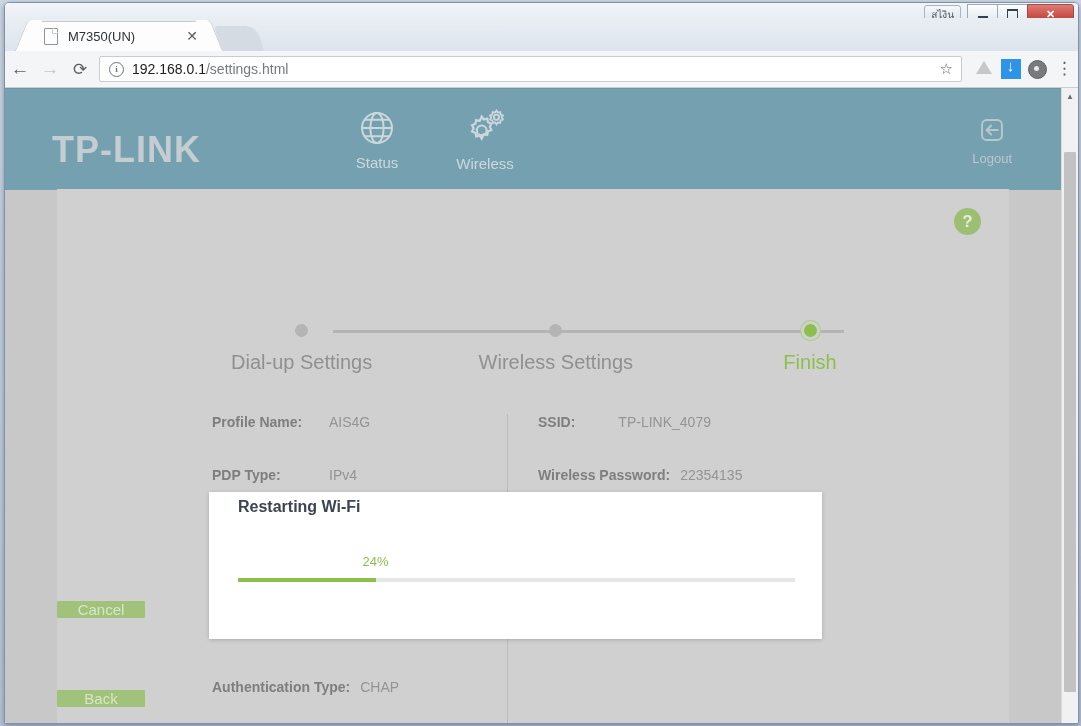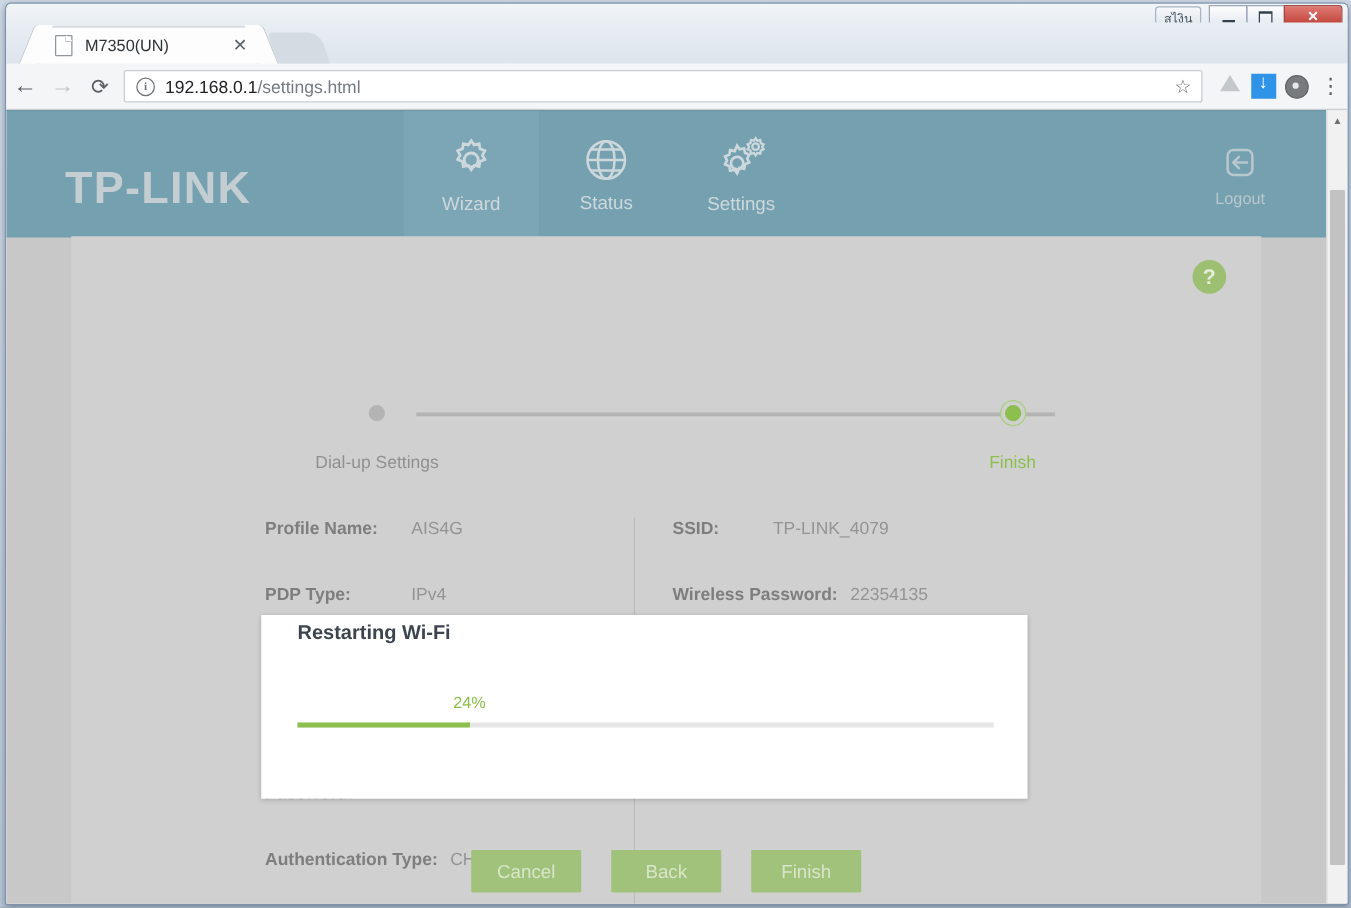--- a/index.html
+++ b/index.html
@@ -217,21 +217,21 @@
   .step {
     position:absolute; top:0; width:170px; margin-left:-85px; text-align:center;
   }
   .step .dot {
     width:13px;height:13px;border-radius:50%;background:#b4b4b4;
     margin:5px auto 0;
   }
   .step.active .dot {
     background:#8cbf4d; box-shadow:0 0 0 3px #d0d0d0, 0 0 0 4px #a9cf7e;
   }
-  .step .slbl { margin-top:24px; font-size:14px; color:#909090; }
+  .step .slbl { margin-top:14px; font-size:20px; color:#909090; }
   .step.active .slbl { color:#8cbf4d; }
 
   
   .info { position:absolute; left:0; right:0; top:225px; }
   .col { position:absolute; top:0; }
   .col.left { left:155px; width:295px; }
   .col.right { left:481px; width:380px; }
   .divider {
     position:absolute; left:450px; top:0; width:1px; height:345px; background:#bcbcbc;
   }
@@ -243,21 +243,21 @@
   .fv {
     font-size:14px; color:#949494; display:inline-block; vertical-align:top;
   }
   .col.left .fl { width:117px; }
   .col.right .fl { width:auto; margin-right:10px; }
   .col.right .fv.ssidv { margin-left:33px; }
 
   
   .btnbar {
     position:absolute; left:0; right:0; bottom:7px; height:36px;
-    display:flex; justify-content:center; gap:24px;
+    display:flex; justify-content:center; gap:72px;flex-direction:column;
   }
   .btn {
     width:88px; height:34px; background:#a0c27b;
     color:#d9e5c9; font-size:15px;
     display:flex; align-items:center; justify-content:center;
     border-radius:1px;
   }
 
   
   .modal-dialog {
@@ -322,49 +322,40 @@
       <div class="tb-ico"><i class="reel"></i></div>
       <div class="tb-ico kebab">⋮</div>
     </div>
 
     <div class="viewport">
 
       <div class="tpl-header">
         <div class="logo">TP-LINK</div>
 
         <div class="nav">
-          <div class="nav-item active">
-            <span>
-              <svg width="42" height="42" viewBox="0 0 24 24" fill="none" stroke="#cdd8dc" stroke-width="1.3">
-                <circle cx="12" cy="12" r="3.2"></circle>
-                <path d="M12 3.2l1.3 1.9 2.3-.5.4 2.3 2.2.9-1.1 2 1.1 2-2.2.9-.4 2.3-2.3-.5L12 16.4l-1.3-1.9-2.3.5-.4-2.3-2.2-.9 1.1-2-1.1-2 2.2-.9.4-2.3 2.3.5z"></path>
-              </svg>
-            </span>
-            <span class="lbl">Wizard</span>
-          </div>
           <div class="nav-item">
             <span>
               <svg width="40" height="40" viewBox="0 0 24 24" fill="none" stroke="#cdd8dc" stroke-width="1.2">
                 <circle cx="12" cy="12" r="9"></circle>
                 <ellipse cx="12" cy="12" rx="4" ry="9"></ellipse>
                 <path d="M3 12h18M4.6 7h14.8M4.6 17h14.8"></path>
               </svg>
             </span>
             <span class="lbl">Status</span>
           </div>
           <div class="nav-item">
             <span>
               <svg width="46" height="42" viewBox="0 0 28 24" fill="none" stroke="#cdd8dc" stroke-width="1.3">
                 <circle cx="12" cy="13.5" r="3"></circle>
                 <path d="M12 5l1.2 1.8 2.2-.5.4 2.2 2.1.9-1 1.9 1 1.9-2.1.9-.4 2.2-2.2-.5L12 18.5l-1.2-1.8-2.2.5-.4-2.2-2.1-.9 1-1.9-1-1.9 2.1-.9.4-2.2 2.2.5z"></path>
                 <circle cx="21" cy="5.5" r="1.6" stroke-width="1.1"></circle>
                 <path d="M21 1.4l.8 1.2 1.5-.3.2 1.5 1.4.6-.7 1.2.7 1.2-1.4.6-.2 1.5-1.5-.3-.8 1.2-.8-1.2-1.5.3-.2-1.5-1.4-.6.7-1.2-.7-1.2 1.4-.6.2-1.5 1.5.3z" stroke-width="1.1"></path>
               </svg>
             </span>
-            <span class="lbl">Settings</span>
+            <span class="lbl">Wireless</span>
           </div>
         </div>
 
         <div class="nav-logout">
           <span>
             <svg width="38" height="34" viewBox="0 0 24 24" fill="none" stroke="#b9c8ce" stroke-width="1.4">
               <rect x="5" y="5" width="14" height="14" rx="3.2"></rect>
               <path d="M16 12H8.6M11.4 8.8L8.2 12l3.2 3.2" stroke-linecap="round" stroke-linejoin="round"></path>
             </svg>
           </span>
@@ -374,20 +365,24 @@
 
       <div class="panel">
         <div class="help-ico">?</div>
 
         <div class="steps">
           <div class="step-line"></div>
           <div class="step" style="left:25.7%">
             <div class="dot"></div>
             <div class="slbl">Dial-up Settings</div>
           </div>
+          <div class="step" style="left:52.4%">
+            <div class="dot"></div>
+            <div class="slbl">Wireless Settings</div>
+          </div>
           <div class="step active" style="left:79.1%">
             <div class="dot"></div>
             <div class="slbl">Finish</div>
           </div>
         </div>
 
         <div class="info">
           <div class="divider"></div>
 
           <div class="col left">

